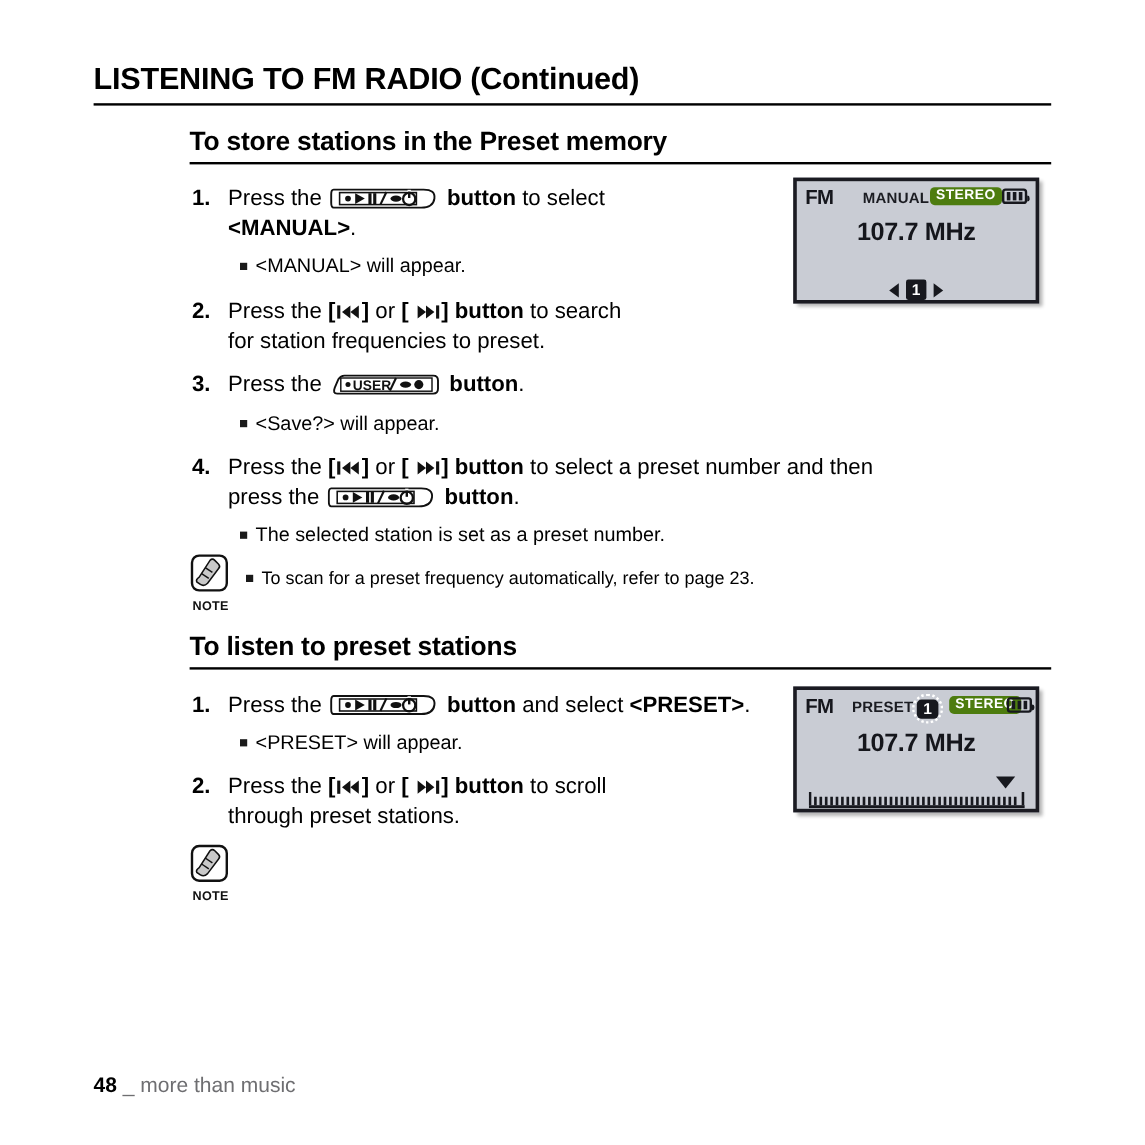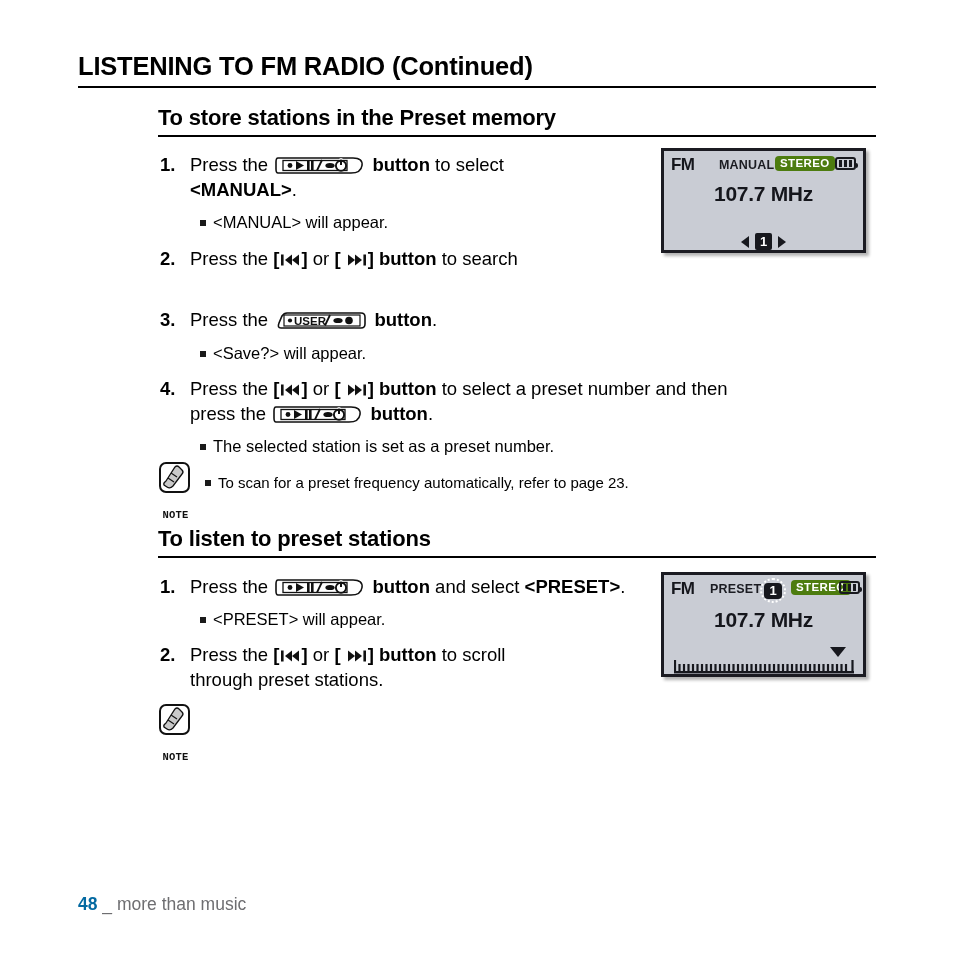--- a/index.html
+++ b/index.html
@@ -123,24 +123,23 @@
     background: #fff;
     position: relative;
     overflow: hidden;
     box-sizing: border-box;
   }
   .note-icon .nlabel {
     font-size: 10.5px;
     font-weight: bold;
     letter-spacing: 0.2px;
     text-align: center;
-    margin-top: 16px;
+    margin-top: 6px;
     color: #111;
     width: 33px;
-    font-family: Liberation Mono, monospace;
   }
   .note-text {
     position: absolute;
     font-size: 15px;
     white-space: nowrap;
   }
 
   
   .lcd {
     position: absolute;
@@ -293,21 +292,21 @@
   .footer {
     position: absolute;
     left: 78px;
     top: 894px;
     font-size: 17.5px;
     color: #6e6e71;
     white-space: nowrap;
   }
   .footer .pnum-b {
     font-weight: bold;
-    color: #0369a1;
+    color: #000000;
   }
 </style>
 </head>
 <body>
 
 <div class="page">
 
   <div class="chapter-title">LISTENING TO FM RADIO (Continued)</div>
   <div class="header-rule"></div>
 
@@ -343,20 +342,21 @@
     <span class="step-body">
       <span>Press the </span><span class="b">[</span><span class="trk"><svg width="20" height="14" viewBox="0 0 20 14">
             <rect x="1" y="1.5" width="2.6" height="11" fill="#111"></rect>
             <path d="M12 1.5 L12 12.5 L5 7 Z" fill="#111"></path>
             <path d="M19 1.5 L19 12.5 L12 7 Z" fill="#111"></path>
           </svg></span><span class="b">]</span><span> or </span><span class="b">[ </span><span class="trk"><svg width="20" height="14" viewBox="0 0 20 14">
             <path d="M1 1.5 L1 12.5 L8 7 Z" fill="#111"></path>
             <path d="M8 1.5 L8 12.5 L15 7 Z" fill="#111"></path>
             <rect x="16.4" y="1.5" width="2.6" height="11" fill="#111"></rect>
           </svg></span><span class="b">] button</span><span> to search</span><br>
+      <span>for station frequencies to preset.</span>
     </span>
   </div>
 
   <div class="step" style="left:160px; top:307px; width:500px;">
     <span class="step-num">3.</span>
     <span class="step-body">
       <span>Press the </span><span class="hwbtn"><svg width="92" height="21" viewBox="0 0 92 21">
             <path d="M12 3 L86 3 Q90 3 90 7 L90 14 Q90 18 86 18 L6 18 Q2 18 4 13 L7 6 Q9 3 12 3 Z" fill="#fff" stroke="#111" stroke-width="1.6"></path>
             <rect x="9" y="5" width="76" height="11" fill="none" stroke="#111" stroke-width="1.2"></rect>
             <circle cx="15" cy="10.5" r="2.1" fill="#111"></circle>

